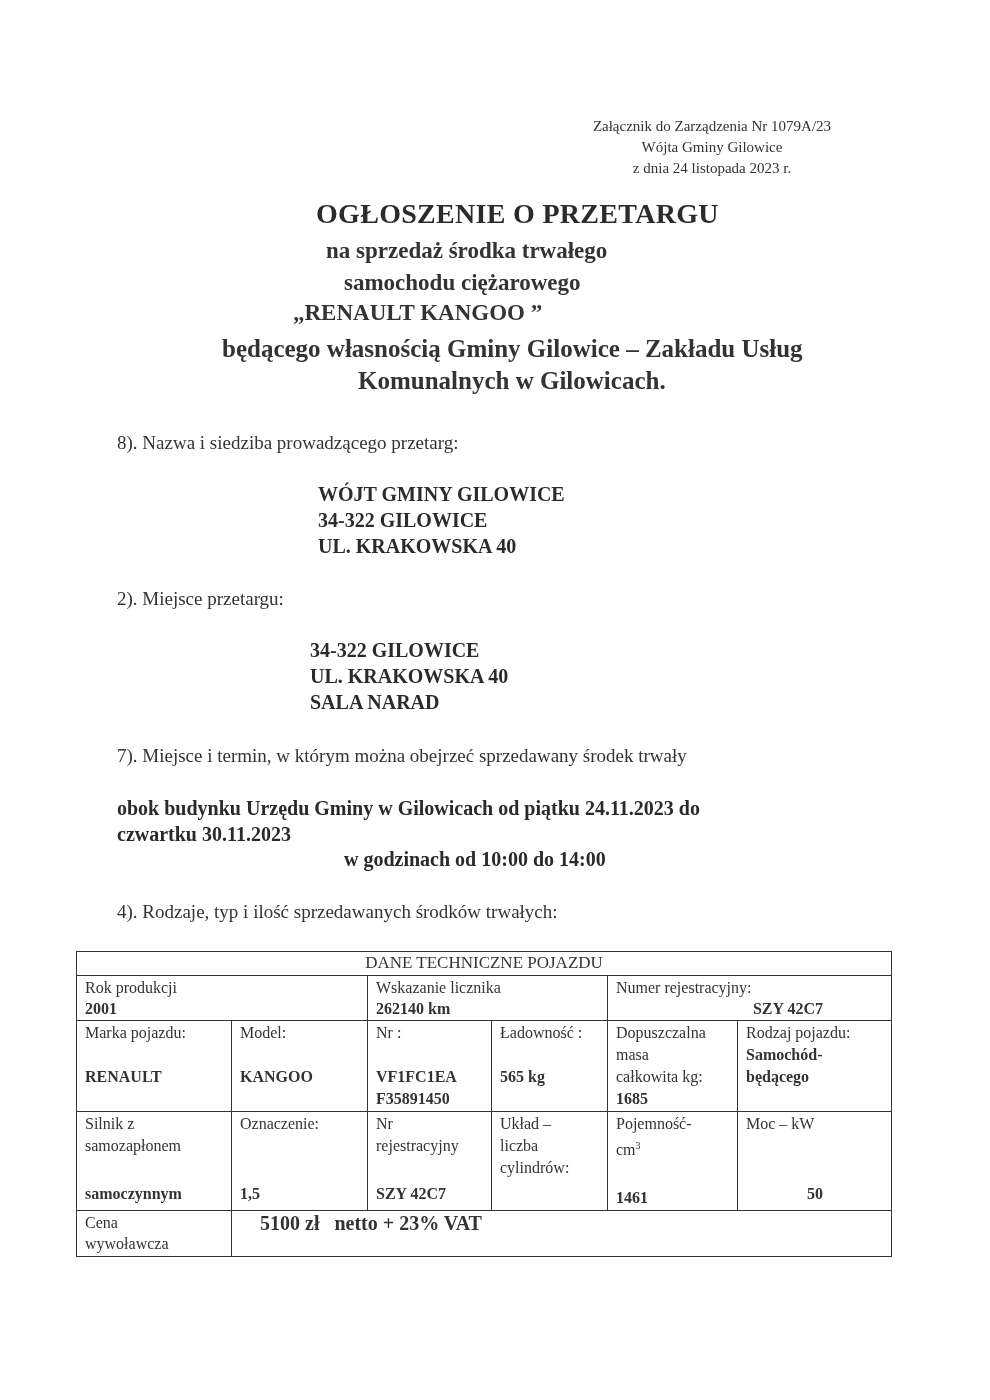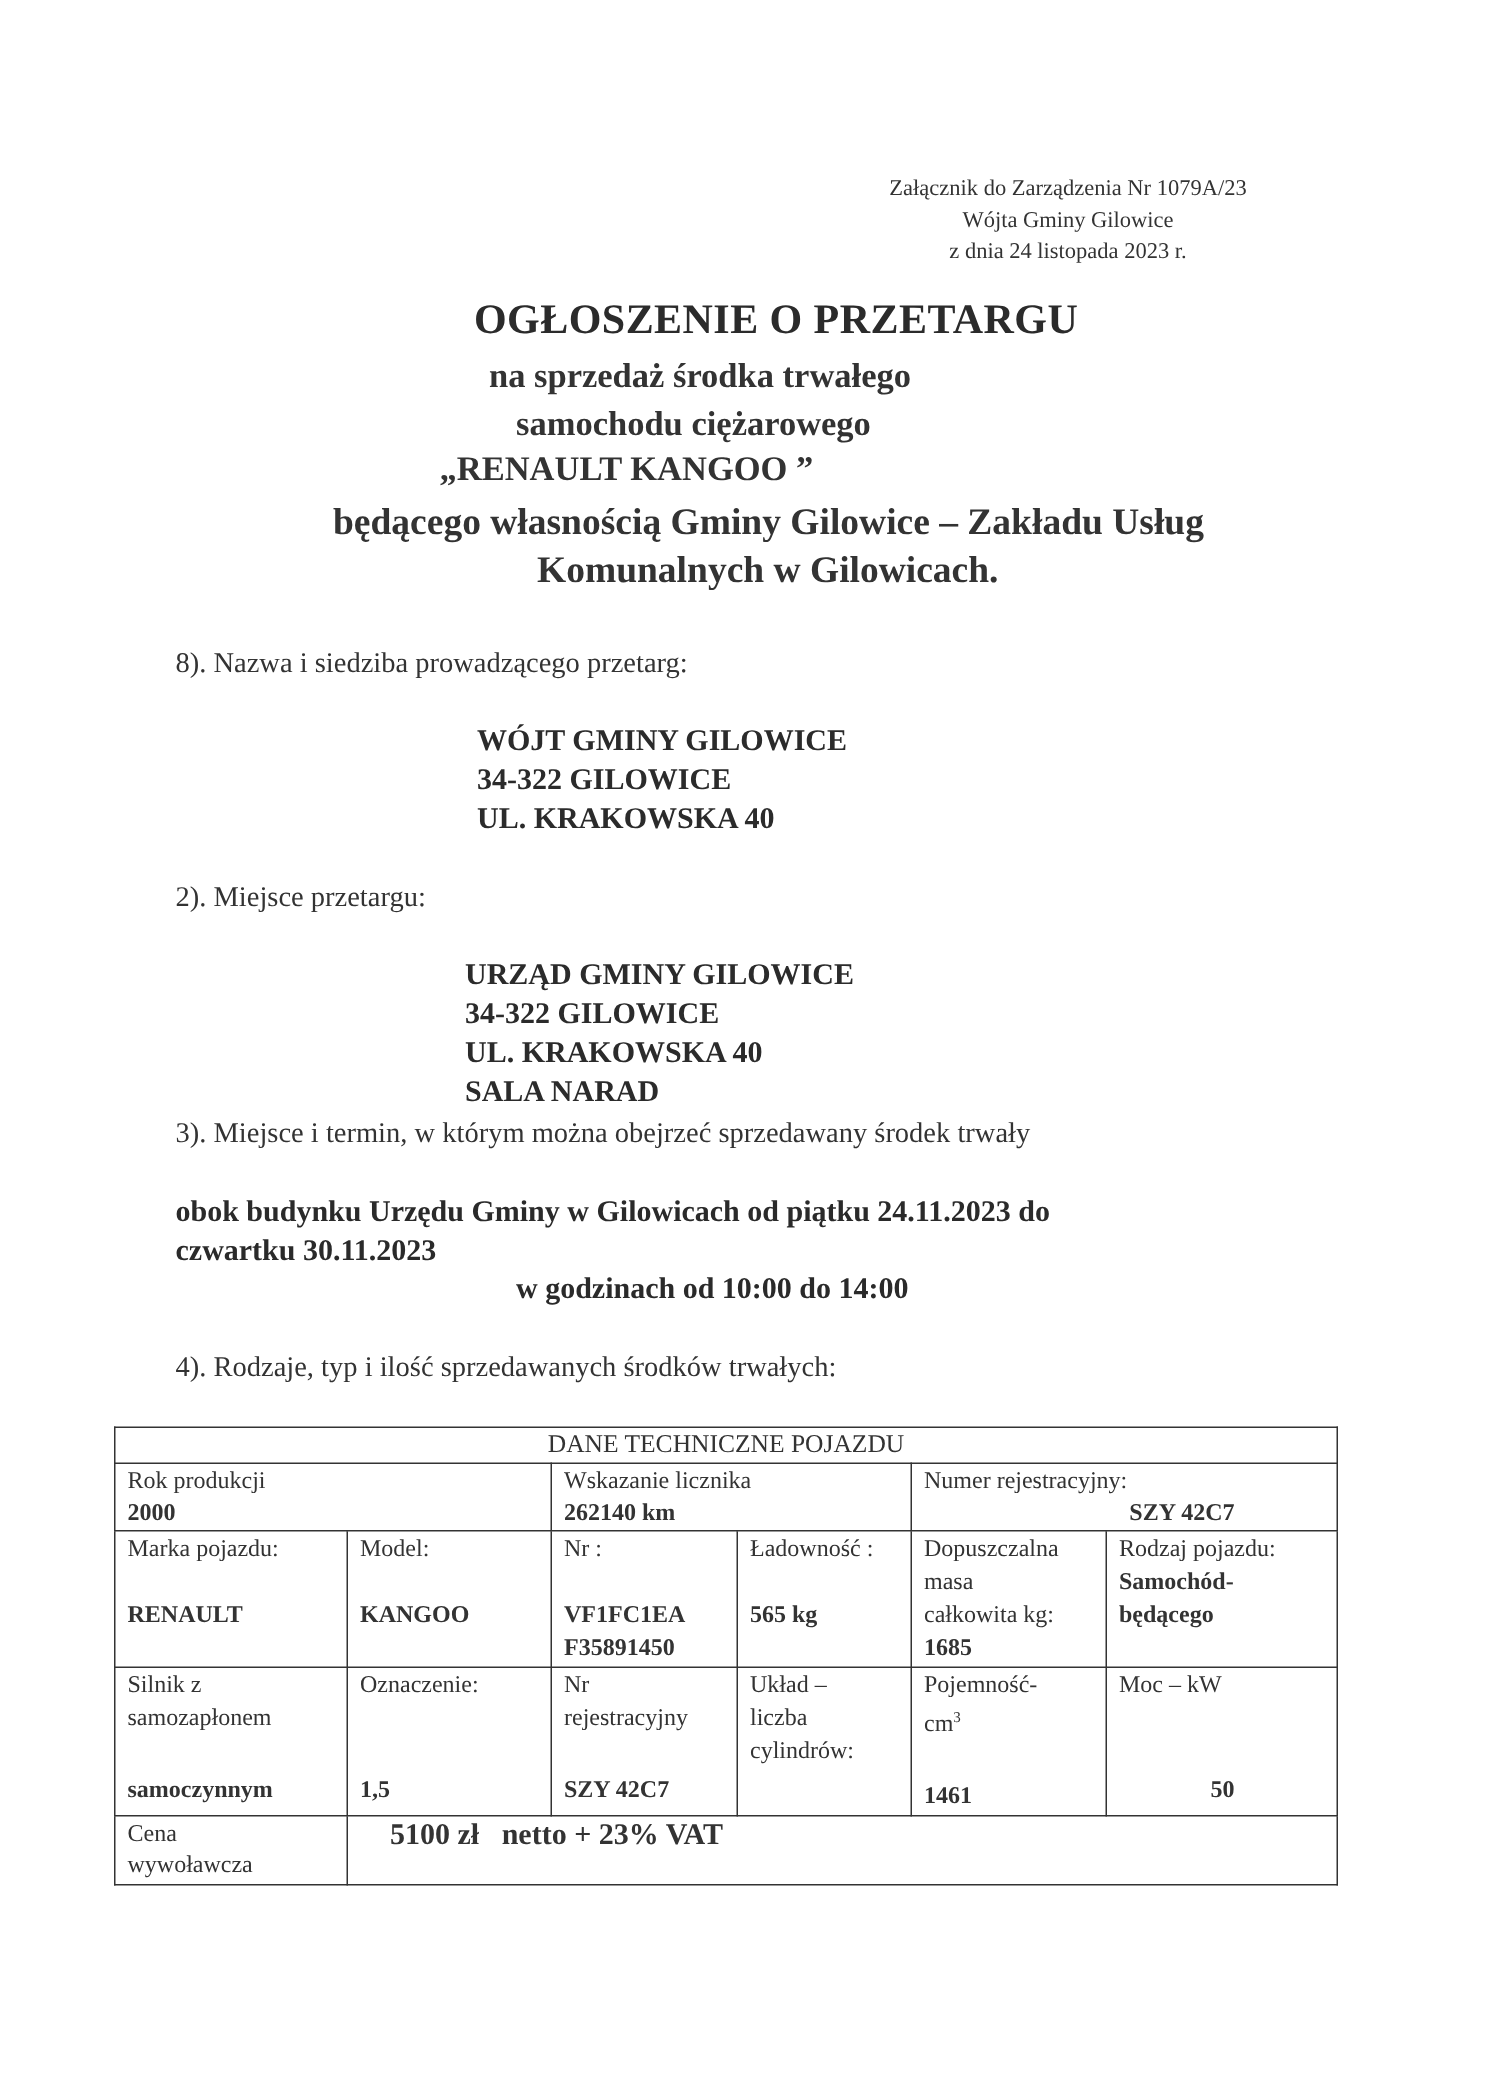--- a/index.html
+++ b/index.html
@@ -78,27 +78,26 @@
 
 <div class="abs sec s1">8). Nazwa i siedziba prowadzącego przetarg:</div>
 <div class="abs blk b1">
   <div>WÓJT GMINY GILOWICE</div>
   <div>34-322 GILOWICE</div>
   <div>UL. KRAKOWSKA 40</div>
 </div>
 
 <div class="abs sec s2">2). Miejsce przetargu:</div>
 <div class="abs blk b2">
-  <div>URZĄD GMINY GILOWICE</div>
   <div>34-322 GILOWICE</div>
   <div>UL. KRAKOWSKA 40</div>
   <div>SALA NARAD</div>
 </div>
 
-<div class="abs sec s3">3). Miejsce i termin, w którym można obejrzeć sprzedawany środek trwały</div>
+<div class="abs sec s3">7). Miejsce i termin, w którym można obejrzeć sprzedawany środek trwały</div>
 <div class="abs p3a">obok budynku Urzędu Gminy w Gilowicach od piątku 24.11.2023 do</div>
 <div class="abs p3b">czwartku  30.11.2023</div>
 <div class="abs p3c">w godzinach od 10:00 do 14:00</div>
 
 <div class="abs sec s4">4). Rodzaje, typ i ilość sprzedawanych środków trwałych:</div>
 
 <table class="tech">
   <colgroup>
     <col style="width:155px">
       <col style="width:136px">
@@ -107,21 +106,21 @@
       <col style="width:130px">
       <col style="width:154px">
   </colgroup>
   <tbody>
       <tr style="height:24px">
     <td colspan="6" class="hdr">DANE TECHNICZNE POJAZDU</td>
   </tr>
   <tr style="height:45px">
     <td colspan="2" class="c" style="line-height:21px">
       <span class="cell-lbl">Rok produkcji</span>
-      <span class="cell-val">2000</span>
+      <span class="cell-val">2001</span>
     </td>
     <td colspan="2" style="line-height:21px">
       <span class="cell-lbl c">Wskazanie licznika</span>
       <span class="cell-val">262140 km</span>
     </td>
     <td colspan="2" style="line-height:21px">
       <span class="cell-lbl">Numer rejestracyjny:</span>
       <span class="cell-val r" style="padding-right:60px">SZY 42C7</span>
     </td>
   </tr>

